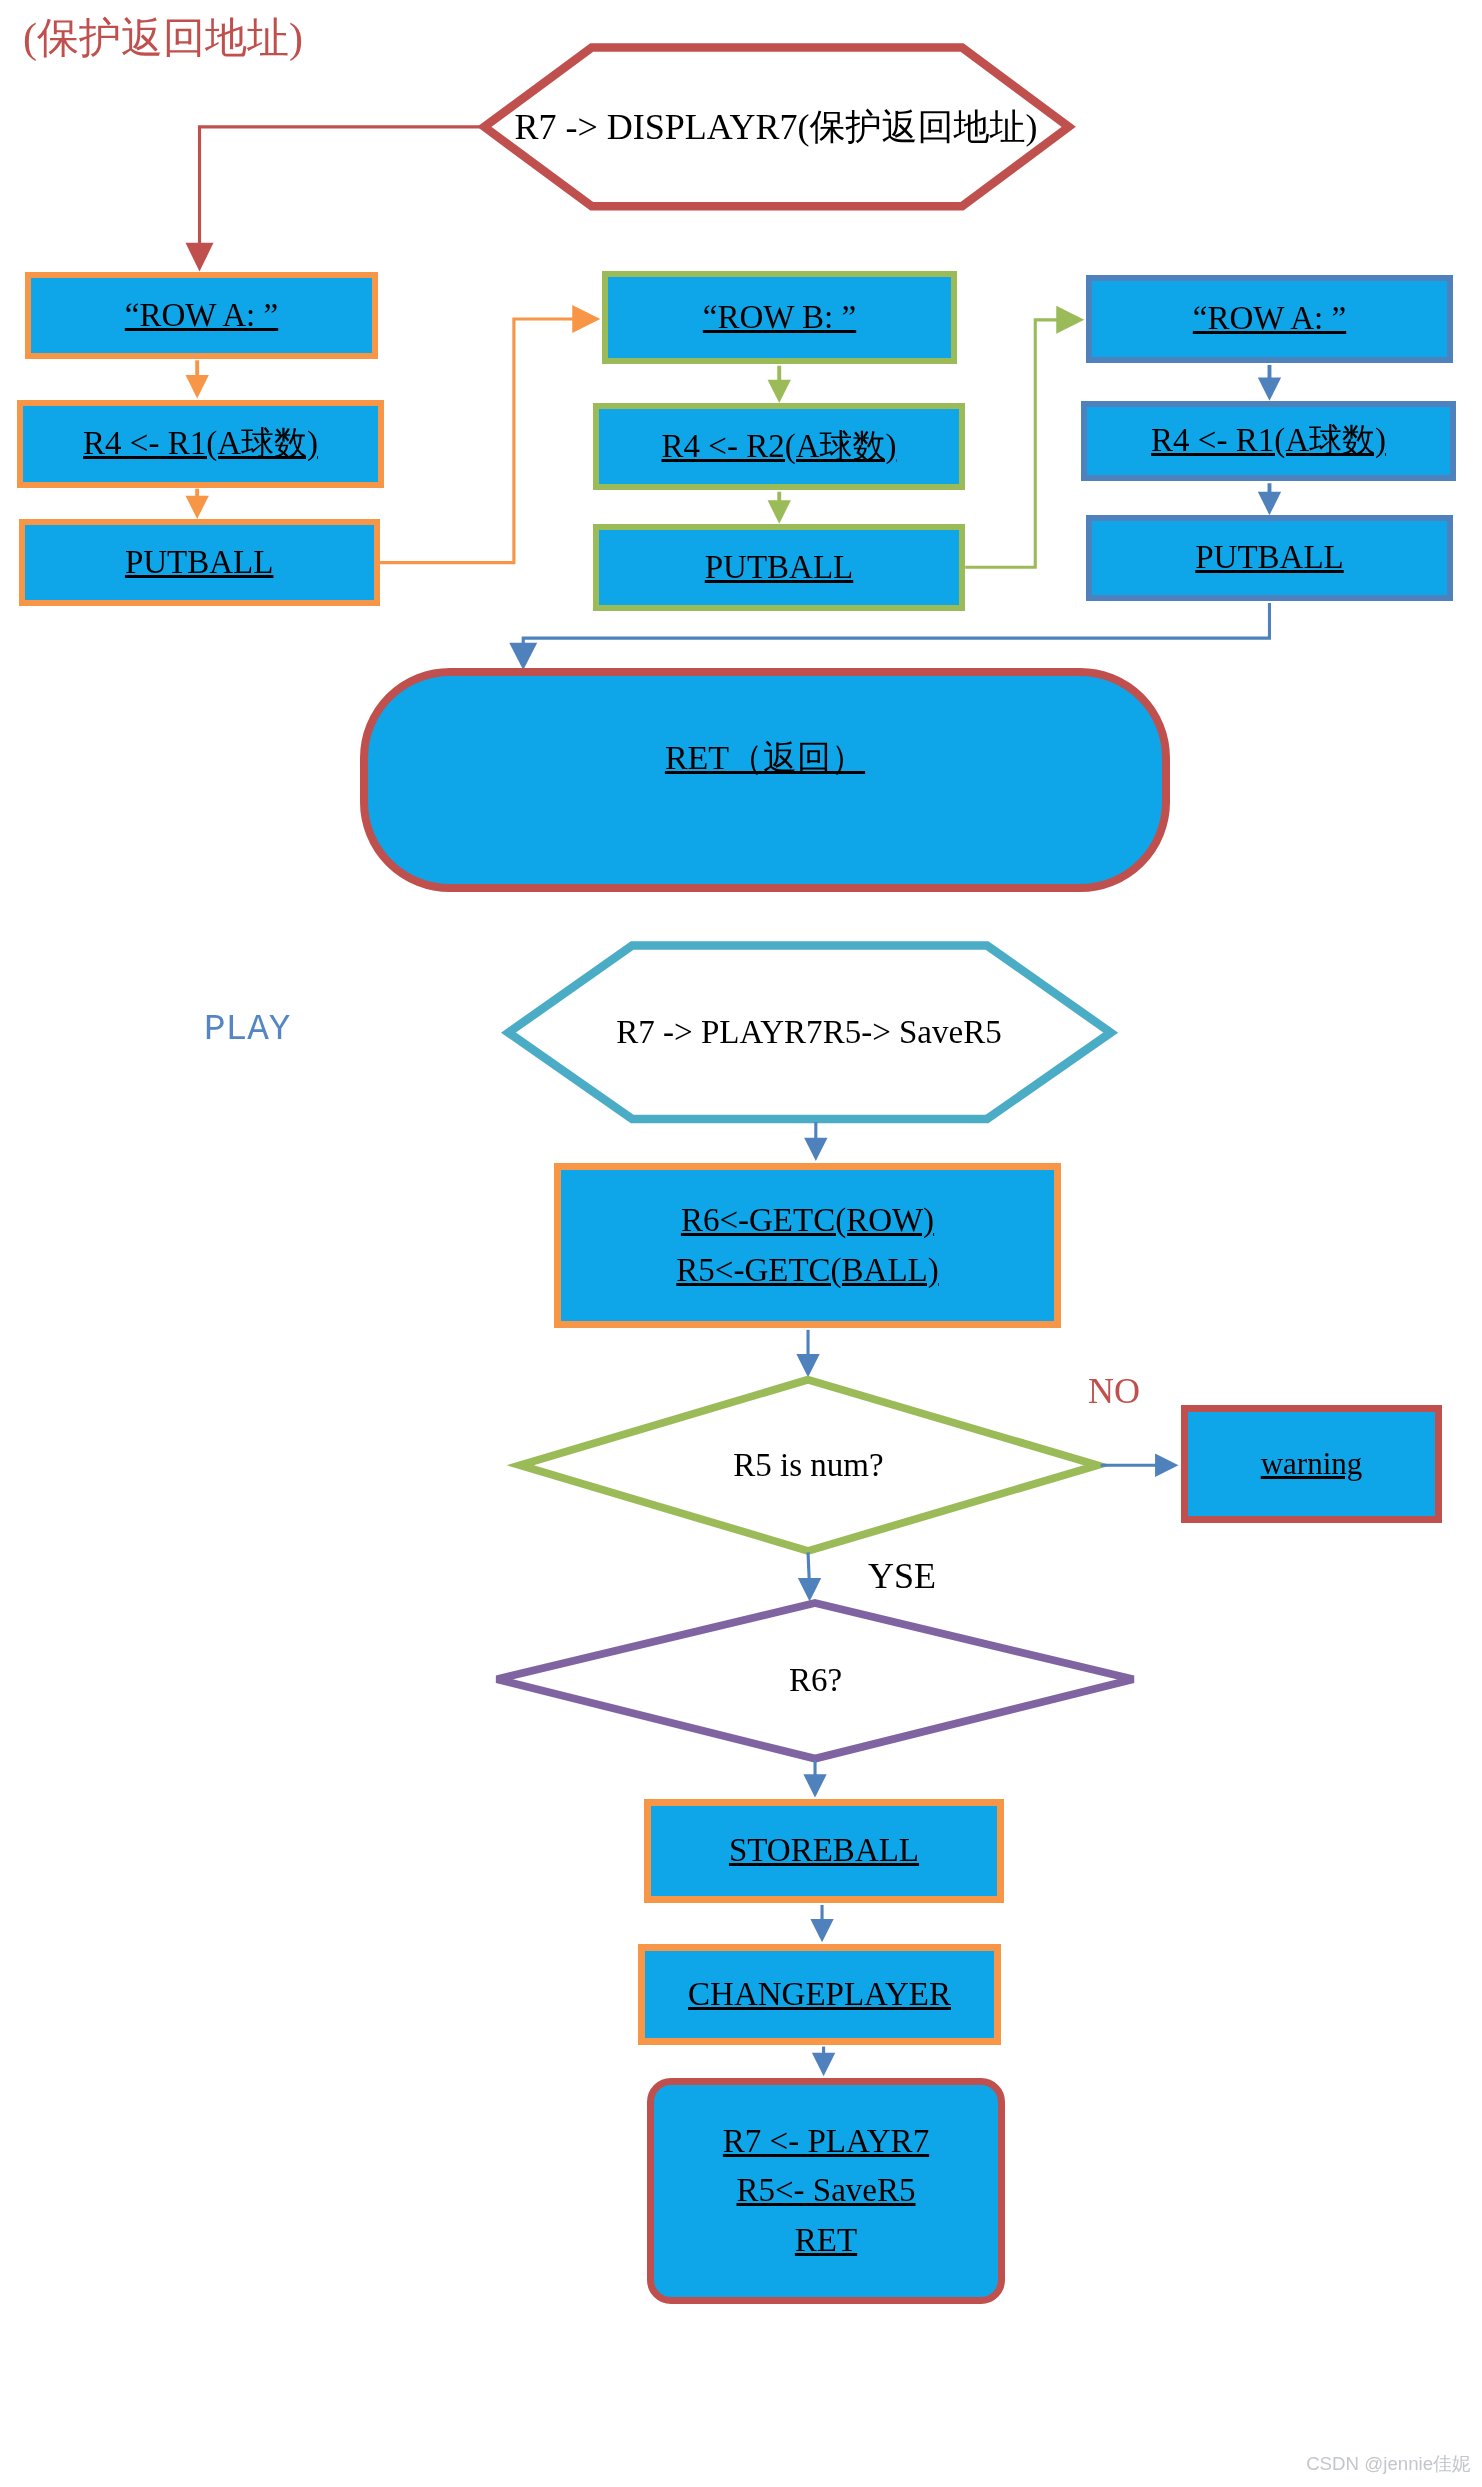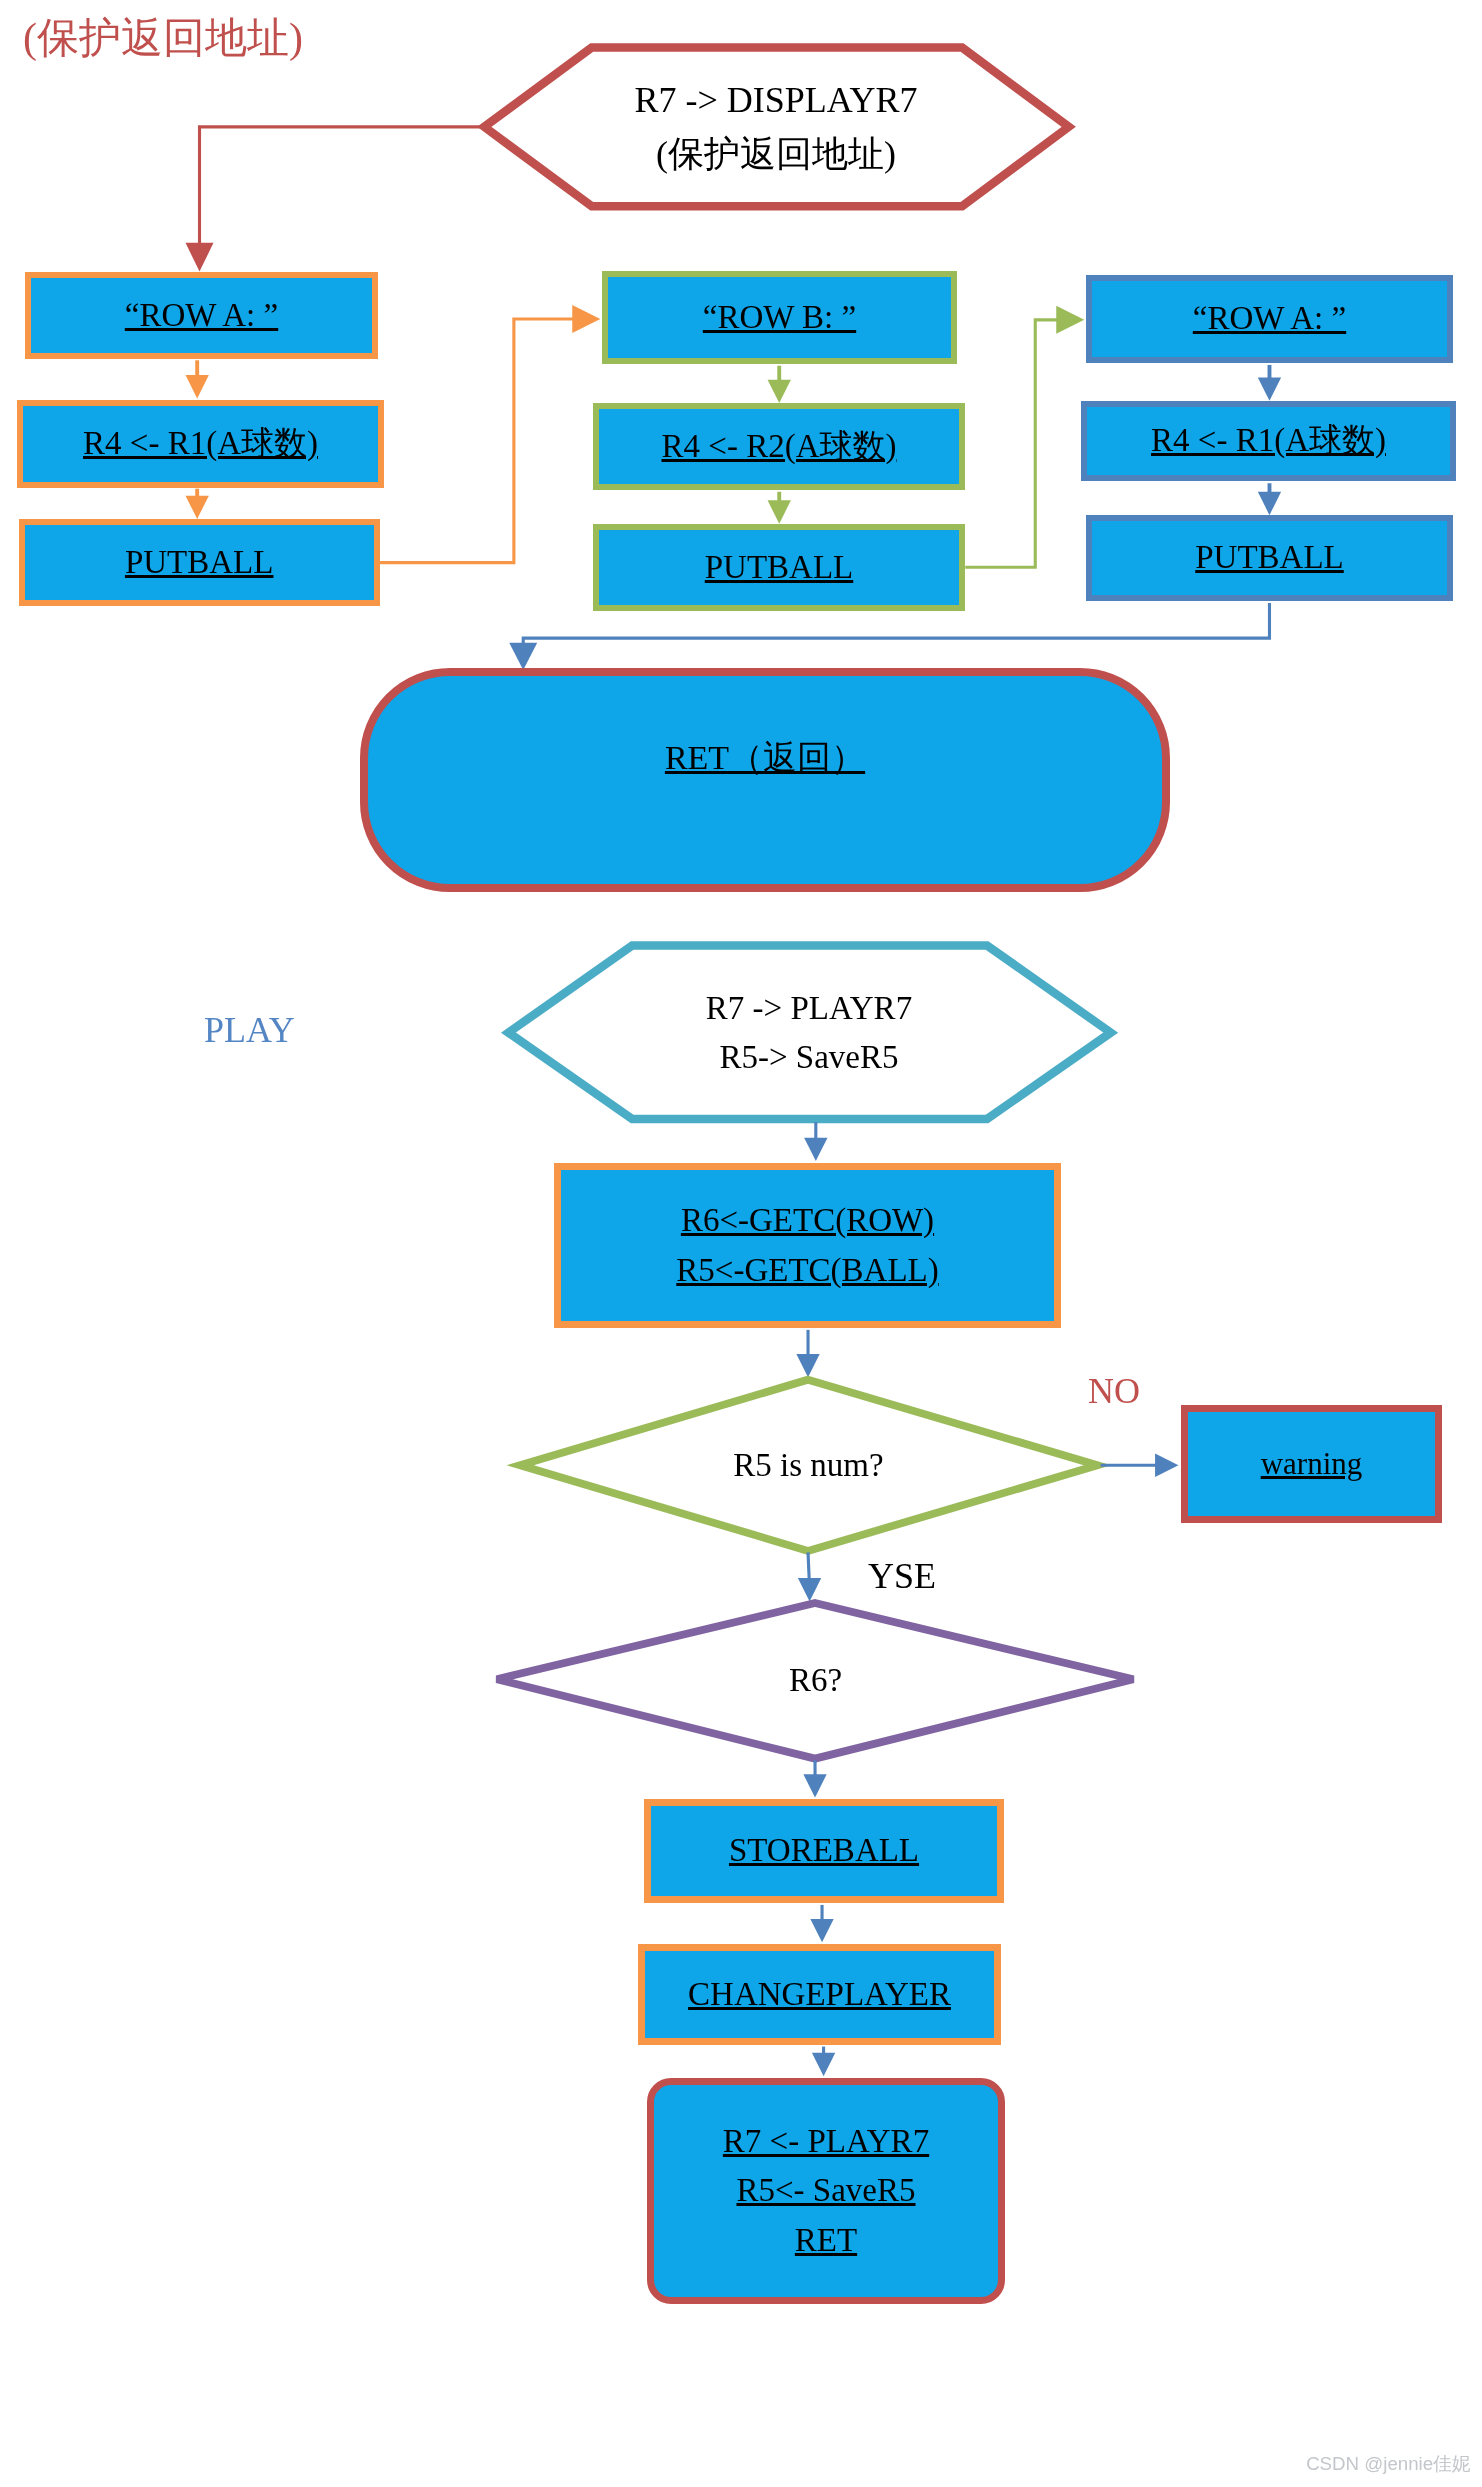--- a/index.html
+++ b/index.html
@@ -6,21 +6,21 @@
   body{
     width:1483px;height:2487px;position:relative;background:#ffffff;
     font-family:"Liberation Serif","DejaVu Serif",serif;color:#000;
     overflow:hidden;
   }
   :root{
     --red:#C0504D;--orange:#F79646;--green:#9BBB59;--blue:#4F81BD;
     --cyan:#4BACC6;--purple:#8064A2;--play:#5586C4;--muted:#C3C6CA;
   }
   svg.layer{position:absolute;left:0;top:0;z-index:1;}
-  .shape-text{position:absolute;z-index:2;display:flex;flex-direction:column;
+  .shape-text{position:absolute;z-index:2;display:flex;flex-direction:row;
     align-items:center;justify-content:center;text-align:center;line-height:1.5;}
   .box{position:absolute;z-index:2;background:#0ea5e9;display:flex;flex-direction:column;
     align-items:center;justify-content:center;text-align:center;font-size:33px;line-height:1.5;text-decoration:underline;}
   .b-orange{border:6.2px solid var(--orange);}
   .b-green{border:6.2px solid var(--green);}
   .b-blue{border:6.2px solid var(--blue);}
   .st-red{stroke:var(--red);fill:none;}
   .st-orange{stroke:var(--orange);fill:none;}
   .st-green{stroke:var(--green);fill:none;}
   .st-blue{stroke:var(--blue);fill:none;}
@@ -136,21 +136,21 @@
 </div>
 <div class="box b-blue" style="left:1086px;top:515px;width:355px;height:74px;">
   <div>PUTBALL</div>
 </div>
 
 <div class="box" style="left:360px;top:668px;width:794px;height:163px;border:8.6px solid var(--red);
      border-radius:90px;font-size:34px;padding-bottom:45px;">
   <div>RET（返回）</div>
 </div>
 
-<div class="lbl" style="left:204px;top:1009px;color:var(--play);">PLAY</div>
+<div class="lbl" style="left:204px;top:1009px;color:var(--play);font-family:Liberation Mono, monospace;">PLAY</div>
 
 <div class="shape-text" style="left:508px;top:946px;width:602px;height:174px;font-size:33px;">
   <div>R7 -&gt; PLAYR7</div>
   <div>R5-&gt; SaveR5</div>
 </div>
 
 <div class="box" style="left:554px;top:1163px;width:493px;height:151px;border:7px solid var(--orange);">
   <div>R6&lt;-GETC(ROW)</div>
   <div>R5&lt;-GETC(BALL)</div>
 </div>

